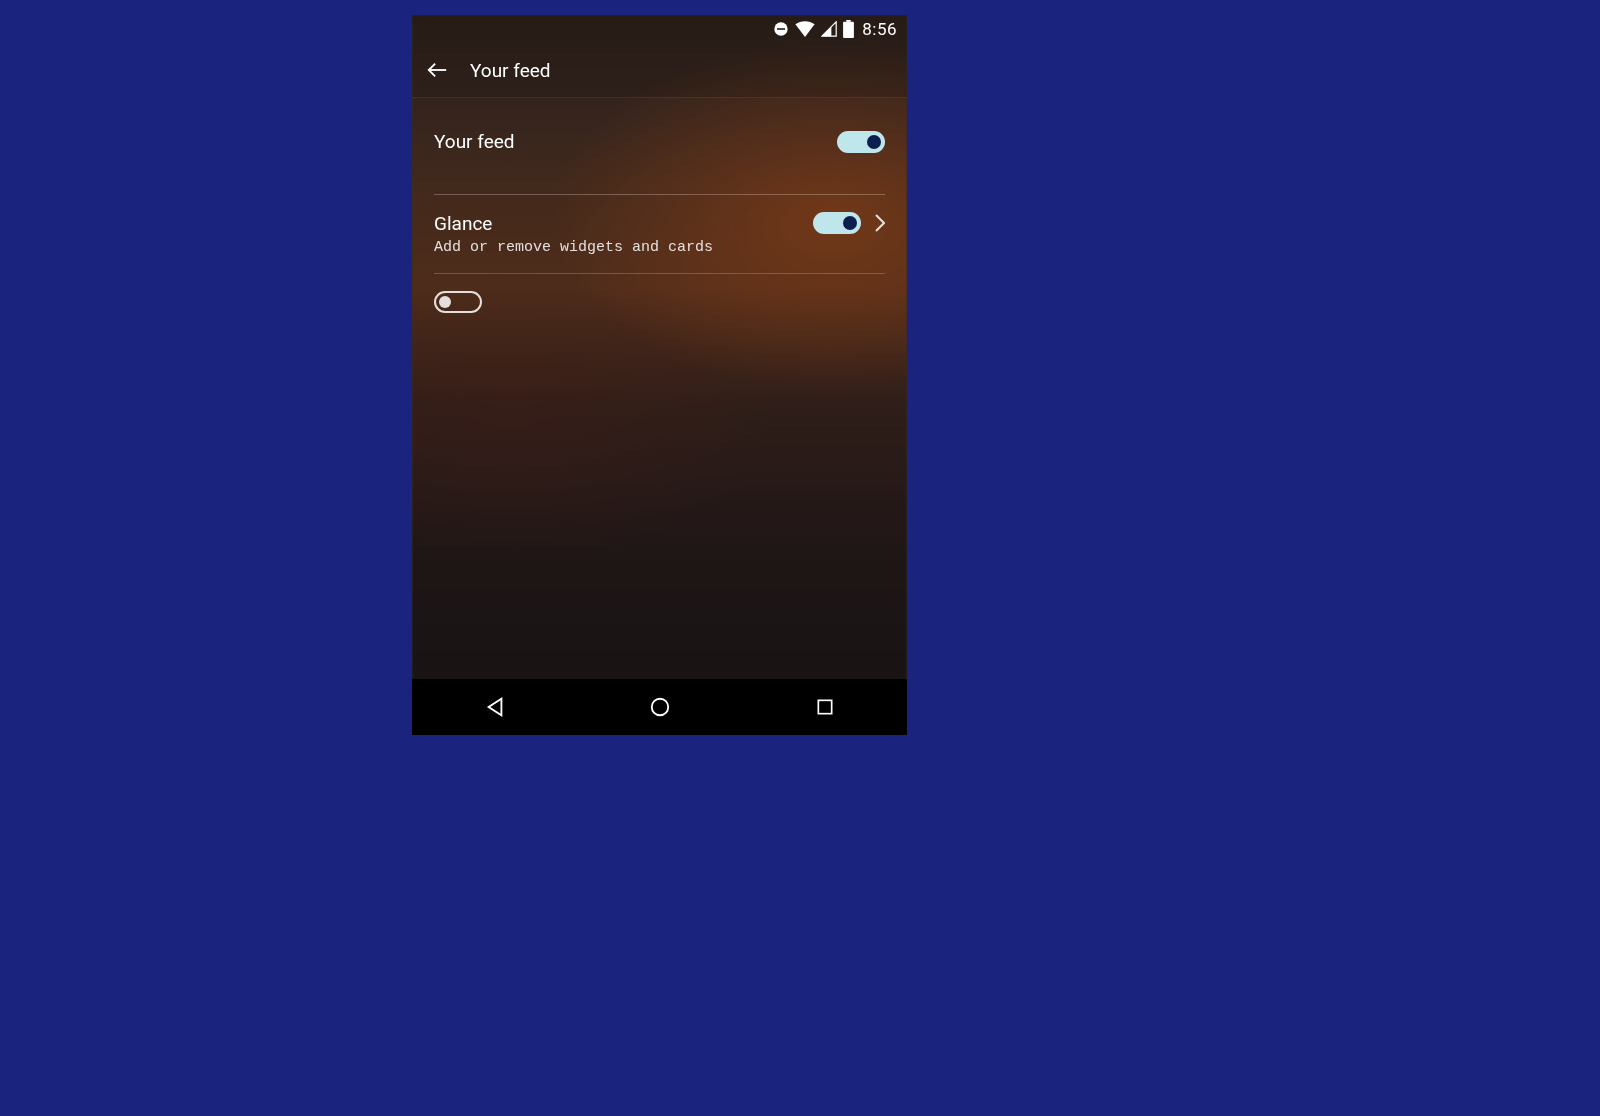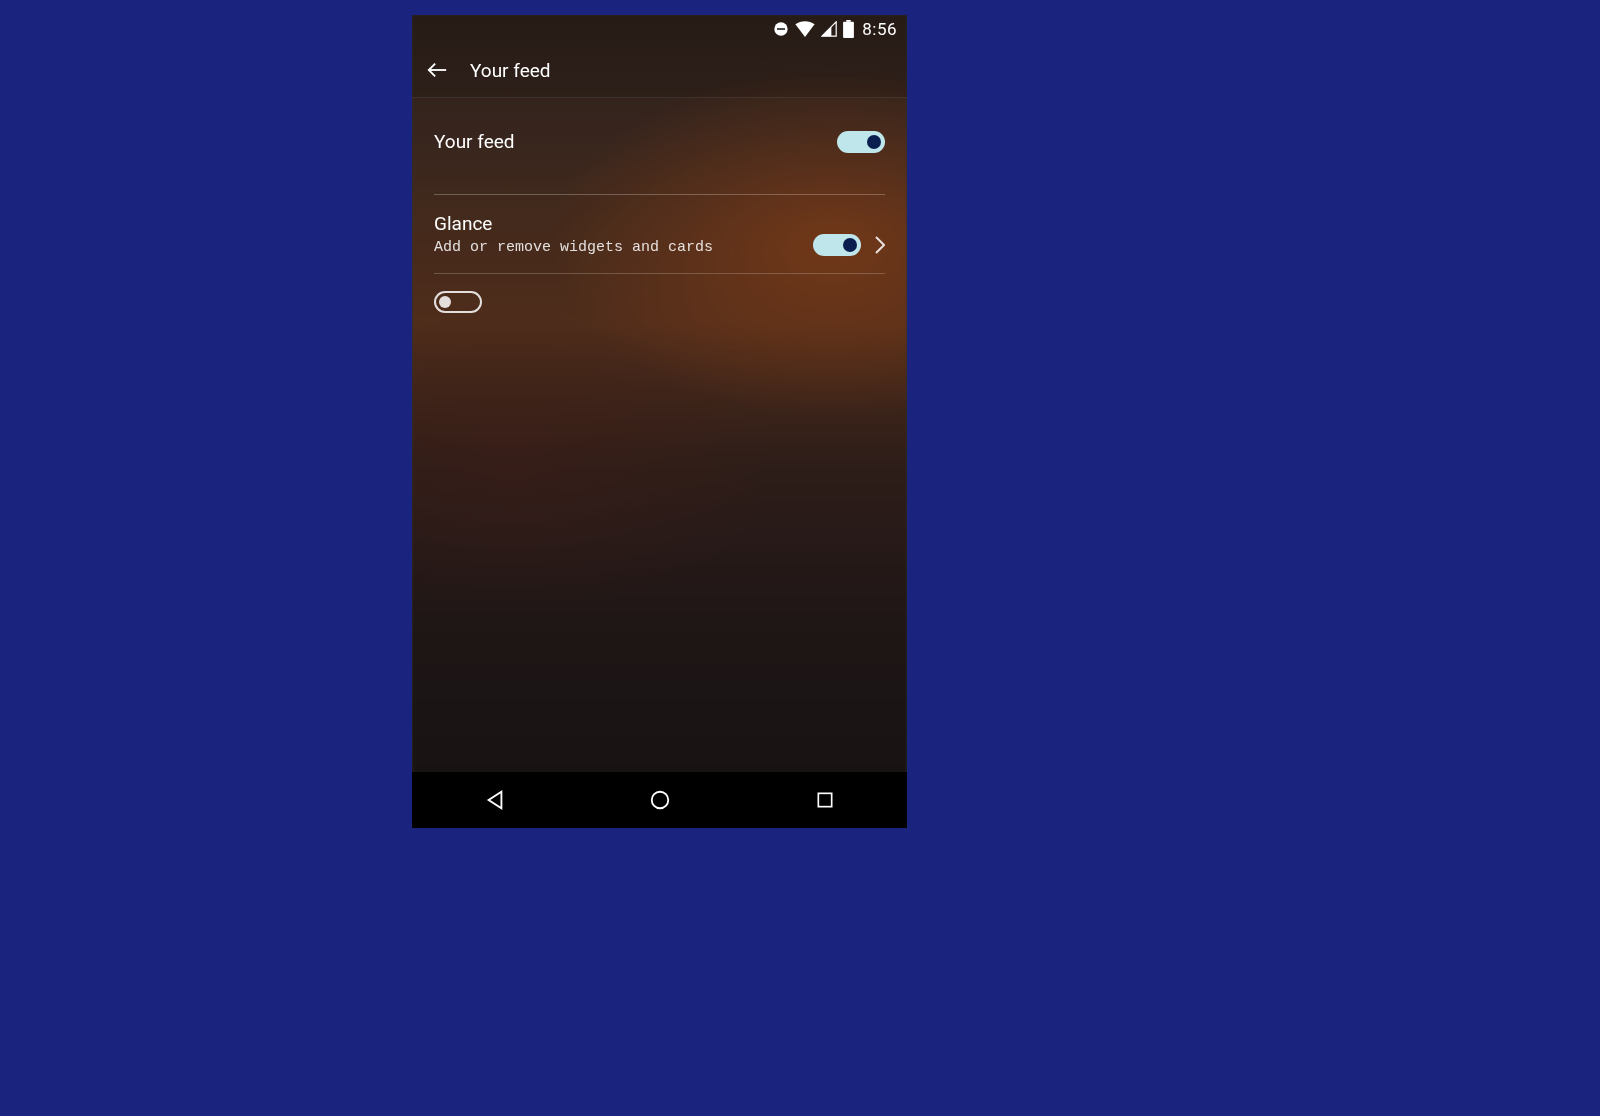--- a/index.html
+++ b/index.html
@@ -9,21 +9,21 @@
     height: 1116px;
     background: #1a237e;
     font-family: "Segoe UI", -apple-system, Roboto, sans-serif;
     overflow: hidden;
   }
   .phone {
     position: absolute;
     left: 412px;
     top: 15px;
     width: 495px;
-    height: 813px;
+    height: 720px;
     background: #404040;
     overflow: hidden;
   }
   .wallpaper {
     position: absolute;
     inset: 0;
     background:
       radial-gradient(ellipse 400px 250px at 85% 28%, rgba(200,90,30,0.55), transparent 70%),
       radial-gradient(ellipse 350px 200px at 20% 55%, rgba(90,40,30,0.4), transparent 75%),
       linear-gradient(180deg, #3a2a22 0%, #4a3228 15%, #5a3826 25%, #6a3c24 38%, #3e2822 55%, #2a1e1e 75%, #1e1818 100%);
@@ -68,21 +68,21 @@
     position: relative;
     padding: 0 22px;
     color: #fff;
   }
   .section {
     padding: 32px 0 40px 0;
     border-bottom: 1px solid rgba(255,255,255,0.25);
   }
   .row {
     display: flex;
-    align-items: flex-end;
+    align-items: flex-start;
     justify-content: space-between;
     padding: 17px 0;
     border-bottom: 1px solid rgba(255,255,255,0.2);
   }
   .row:last-child { border-bottom: none; }
   .row-text { flex: 1; }
   .row-title { font-size: 19px; font-weight: 400; line-height: 1.25; }
   .row-sub { font-size: 15px; color: rgba(255,255,255,0.85); margin-top: 3px; font-family: Liberation Mono, monospace; }
   .row-right { display: flex; align-items: center; gap: 14px; }
   .toggle {

